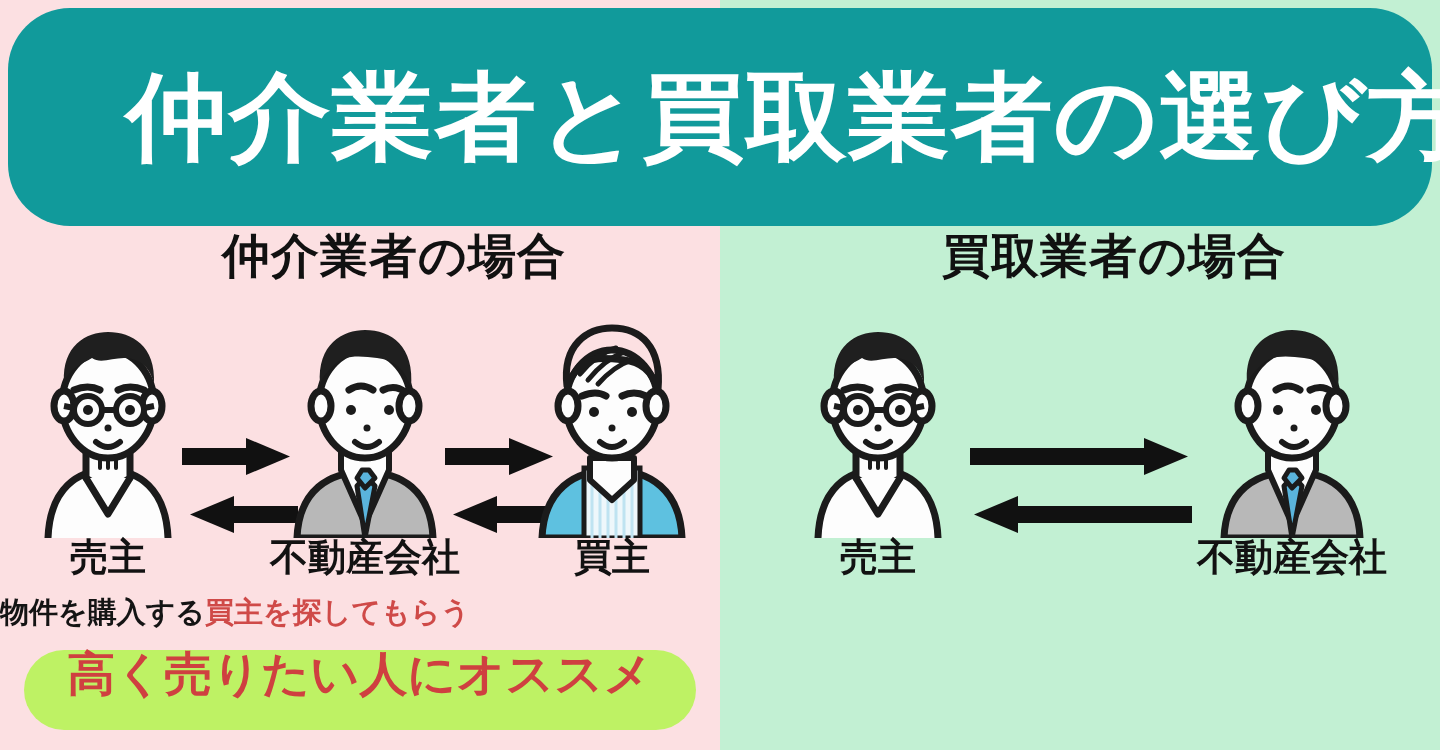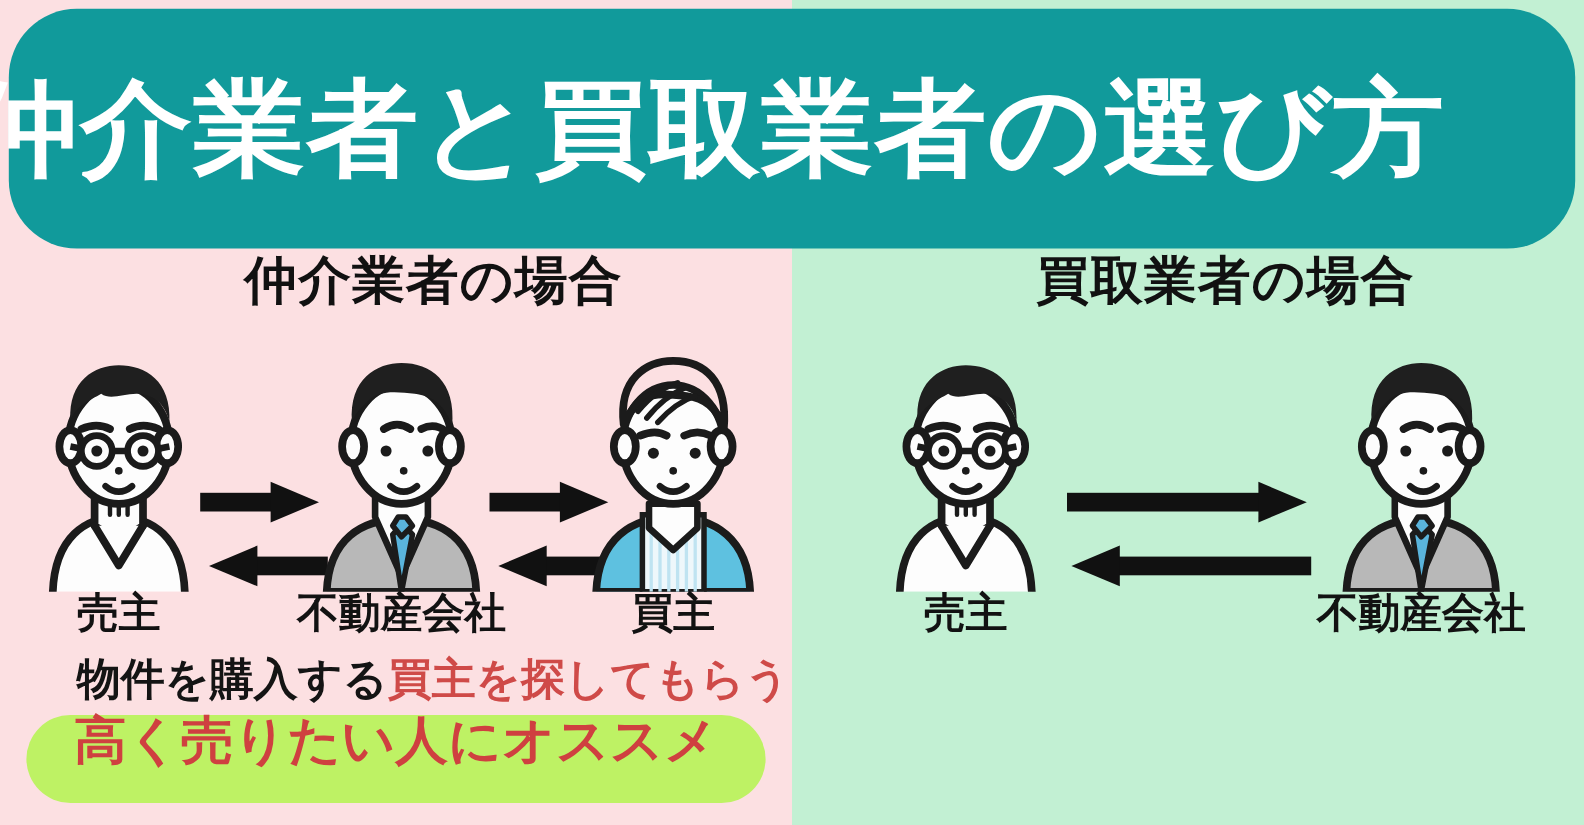--- a/index.html
+++ b/index.html
@@ -21,21 +21,21 @@
 
   
   .header {
     position: absolute;
     left: 8px; top: 8px;
     width: 1424px; height: 218px;
     background: #119a9b;
     border-radius: 62px;
     display: flex;
     align-items: center;
-    justify-content: flex-start;
+    justify-content: flex-end;
     z-index: 5;
   }
   .header-title {
     color: #ffffff;
     font-size: 96px;
     font-weight: 700;
     letter-spacing: 1px;
     line-height: 1;
     white-space: nowrap;
     transform: scaleX(1.06);
@@ -105,22 +105,22 @@
     color: #121212;
     line-height: 1;
     white-space: nowrap;
   }
 
   
   .desc {
     position: absolute;
     top: 372px;
     width: 100%;
-    text-align: center;
-    font-size: 40px;
+    text-align: left;
+    font-size: 29px;
     font-weight: 700;
     line-height: 1;
     white-space: nowrap;
     color: #141414;
   }
   .desc .hi { color: #cf4a48; }
 
   
   .badge {
     position: absolute;
@@ -269,21 +269,21 @@
           <circle cx="120" cy="94" r="5" fill="#1b1b1b"></circle>
           <circle cx="100" cy="110" r="3.5" fill="#1b1b1b"></circle>
           <path d="M88 124 Q100 134 112 124" stroke="#1b1b1b" stroke-width="6" fill="none" stroke-linecap="round"></path>
         </svg>
       </div>
     </div>
 
     <div class="labels">
       <div class="role-label" style="left:18px;  width:180px;">売主</div>
       <div class="role-label" style="left:240px; width:250px;">不動産会社</div>
-      <div class="role-label" style="left:522px; width:180px;">買主</div>
+      <div class="role-label" style="left:522px; width:180px;font-family:Liberation Serif, serif;">買主</div>
     </div>
 
     <div class="desc">
       <span>物件を購入する</span><span class="hi">買主を探してもらう</span>
     </div>
 
     <div class="badge">
       <span class="badge-text">高く売りたい人にオススメ</span>
     </div>
   </div>

